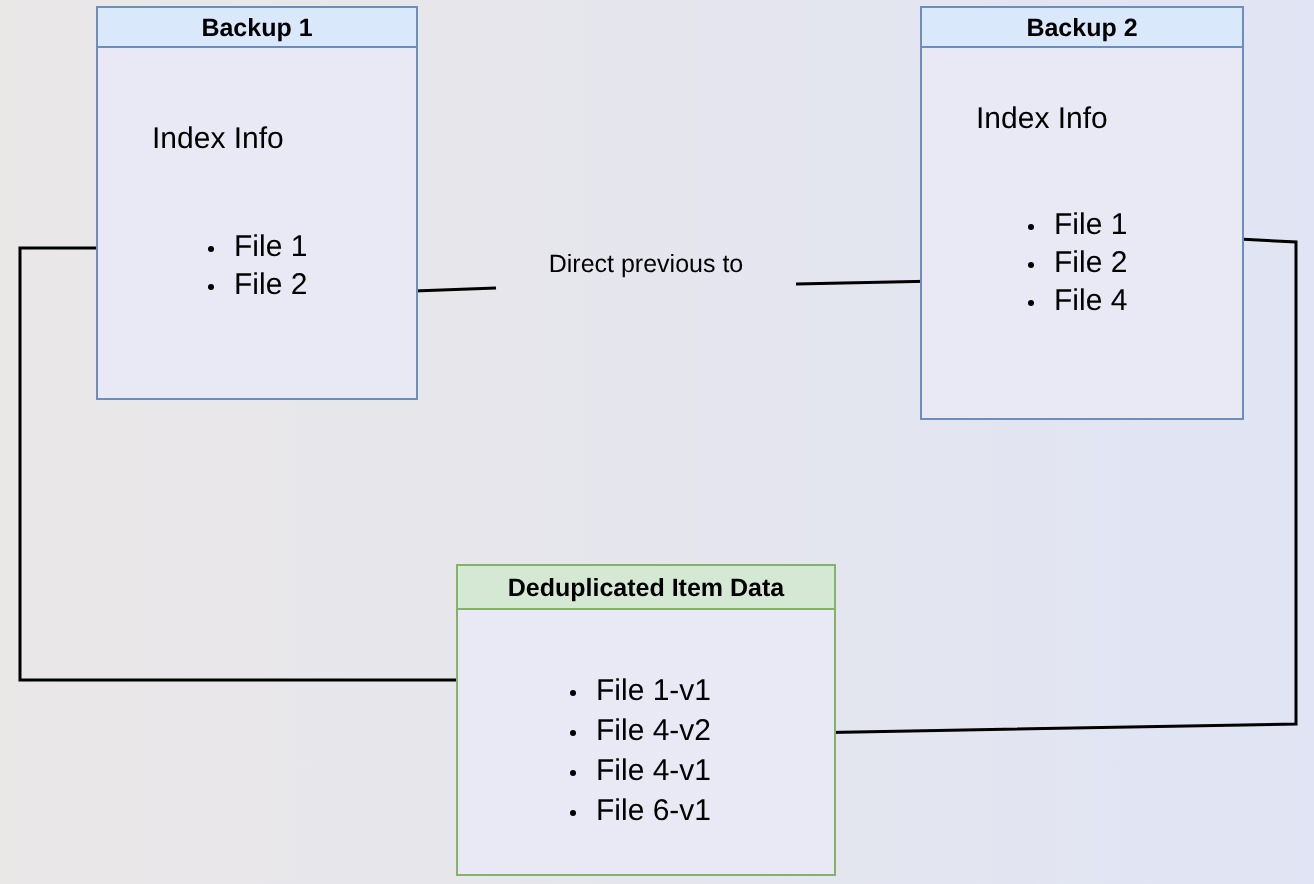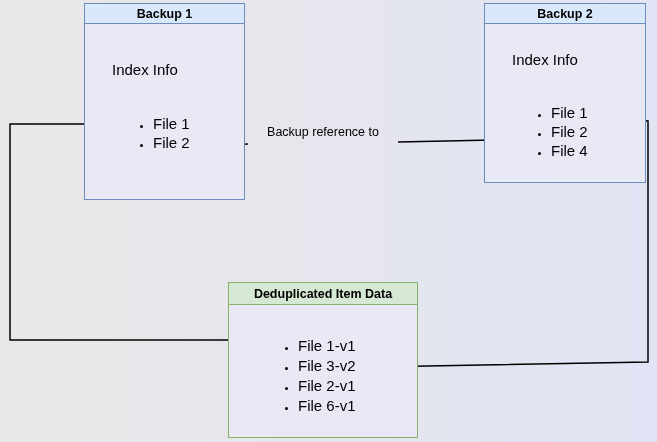--- a/index.html
+++ b/index.html
@@ -28,21 +28,21 @@
   .edges path{
     stroke:var(--arrow);
     stroke-width:1.5;
     fill:none;
   }
   .node{
     position:absolute;
     background:var(--body-fill);
     box-sizing:border-box;
   }
-  .node.blue{border:1px solid var(--blue-border);margin-left:36px;}
+  .node.blue{border:1px solid var(--blue-border);}
   .node.green{border:1px solid var(--green-border);}
   .node-header{
     box-sizing:border-box;
     display:flex; align-items:center; justify-content:center;
     font-weight:bold; font-size:12.5px;
   }
   .blue .node-header{
     height:20px;
     background:var(--blue-fill);
     border-bottom:1px solid var(--blue-border);
@@ -99,41 +99,41 @@
     <div class="node-header">
       <span>Backup 1</span>
     </div>
     <div class="index-label">Index Info</div>
     <ul class="file-list">
       <li>File 1</li>
       <li>File 2</li>
     </ul>
   </div>
 
-  <div class="node blue" id="backup2" style="left:448px; top:3px; width:162px; height:180px;">
+  <div class="node blue" id="backup2" style="left:460px; top:3px; width:162px; height:207px;">
     <div class="node-header">
       <span>Backup 2</span>
     </div>
     <div class="index-label">Index Info</div>
     <ul class="file-list">
       <li>File 1</li>
       <li>File 2</li>
       <li>File 4</li>
     </ul>
   </div>
 
   <div class="node green" id="dedup" style="left:228px; top:282px; width:190px; height:156px;">
     <div class="node-header">
       <span>Deduplicated Item Data</span>
     </div>
     <ul class="file-list">
       <li>File 1-v1</li>
-      <li>File 3-v2</li>
-      <li>File 2-v1</li>
+      <li>File 4-v2</li>
+      <li>File 4-v1</li>
       <li>File 6-v1</li>
     </ul>
   </div>
 
   <div class="edge-label">
-    <div>Backup reference to</div>
+    <div>Direct previous to</div>
   </div>
 
 </div>
 
 </body></html>

